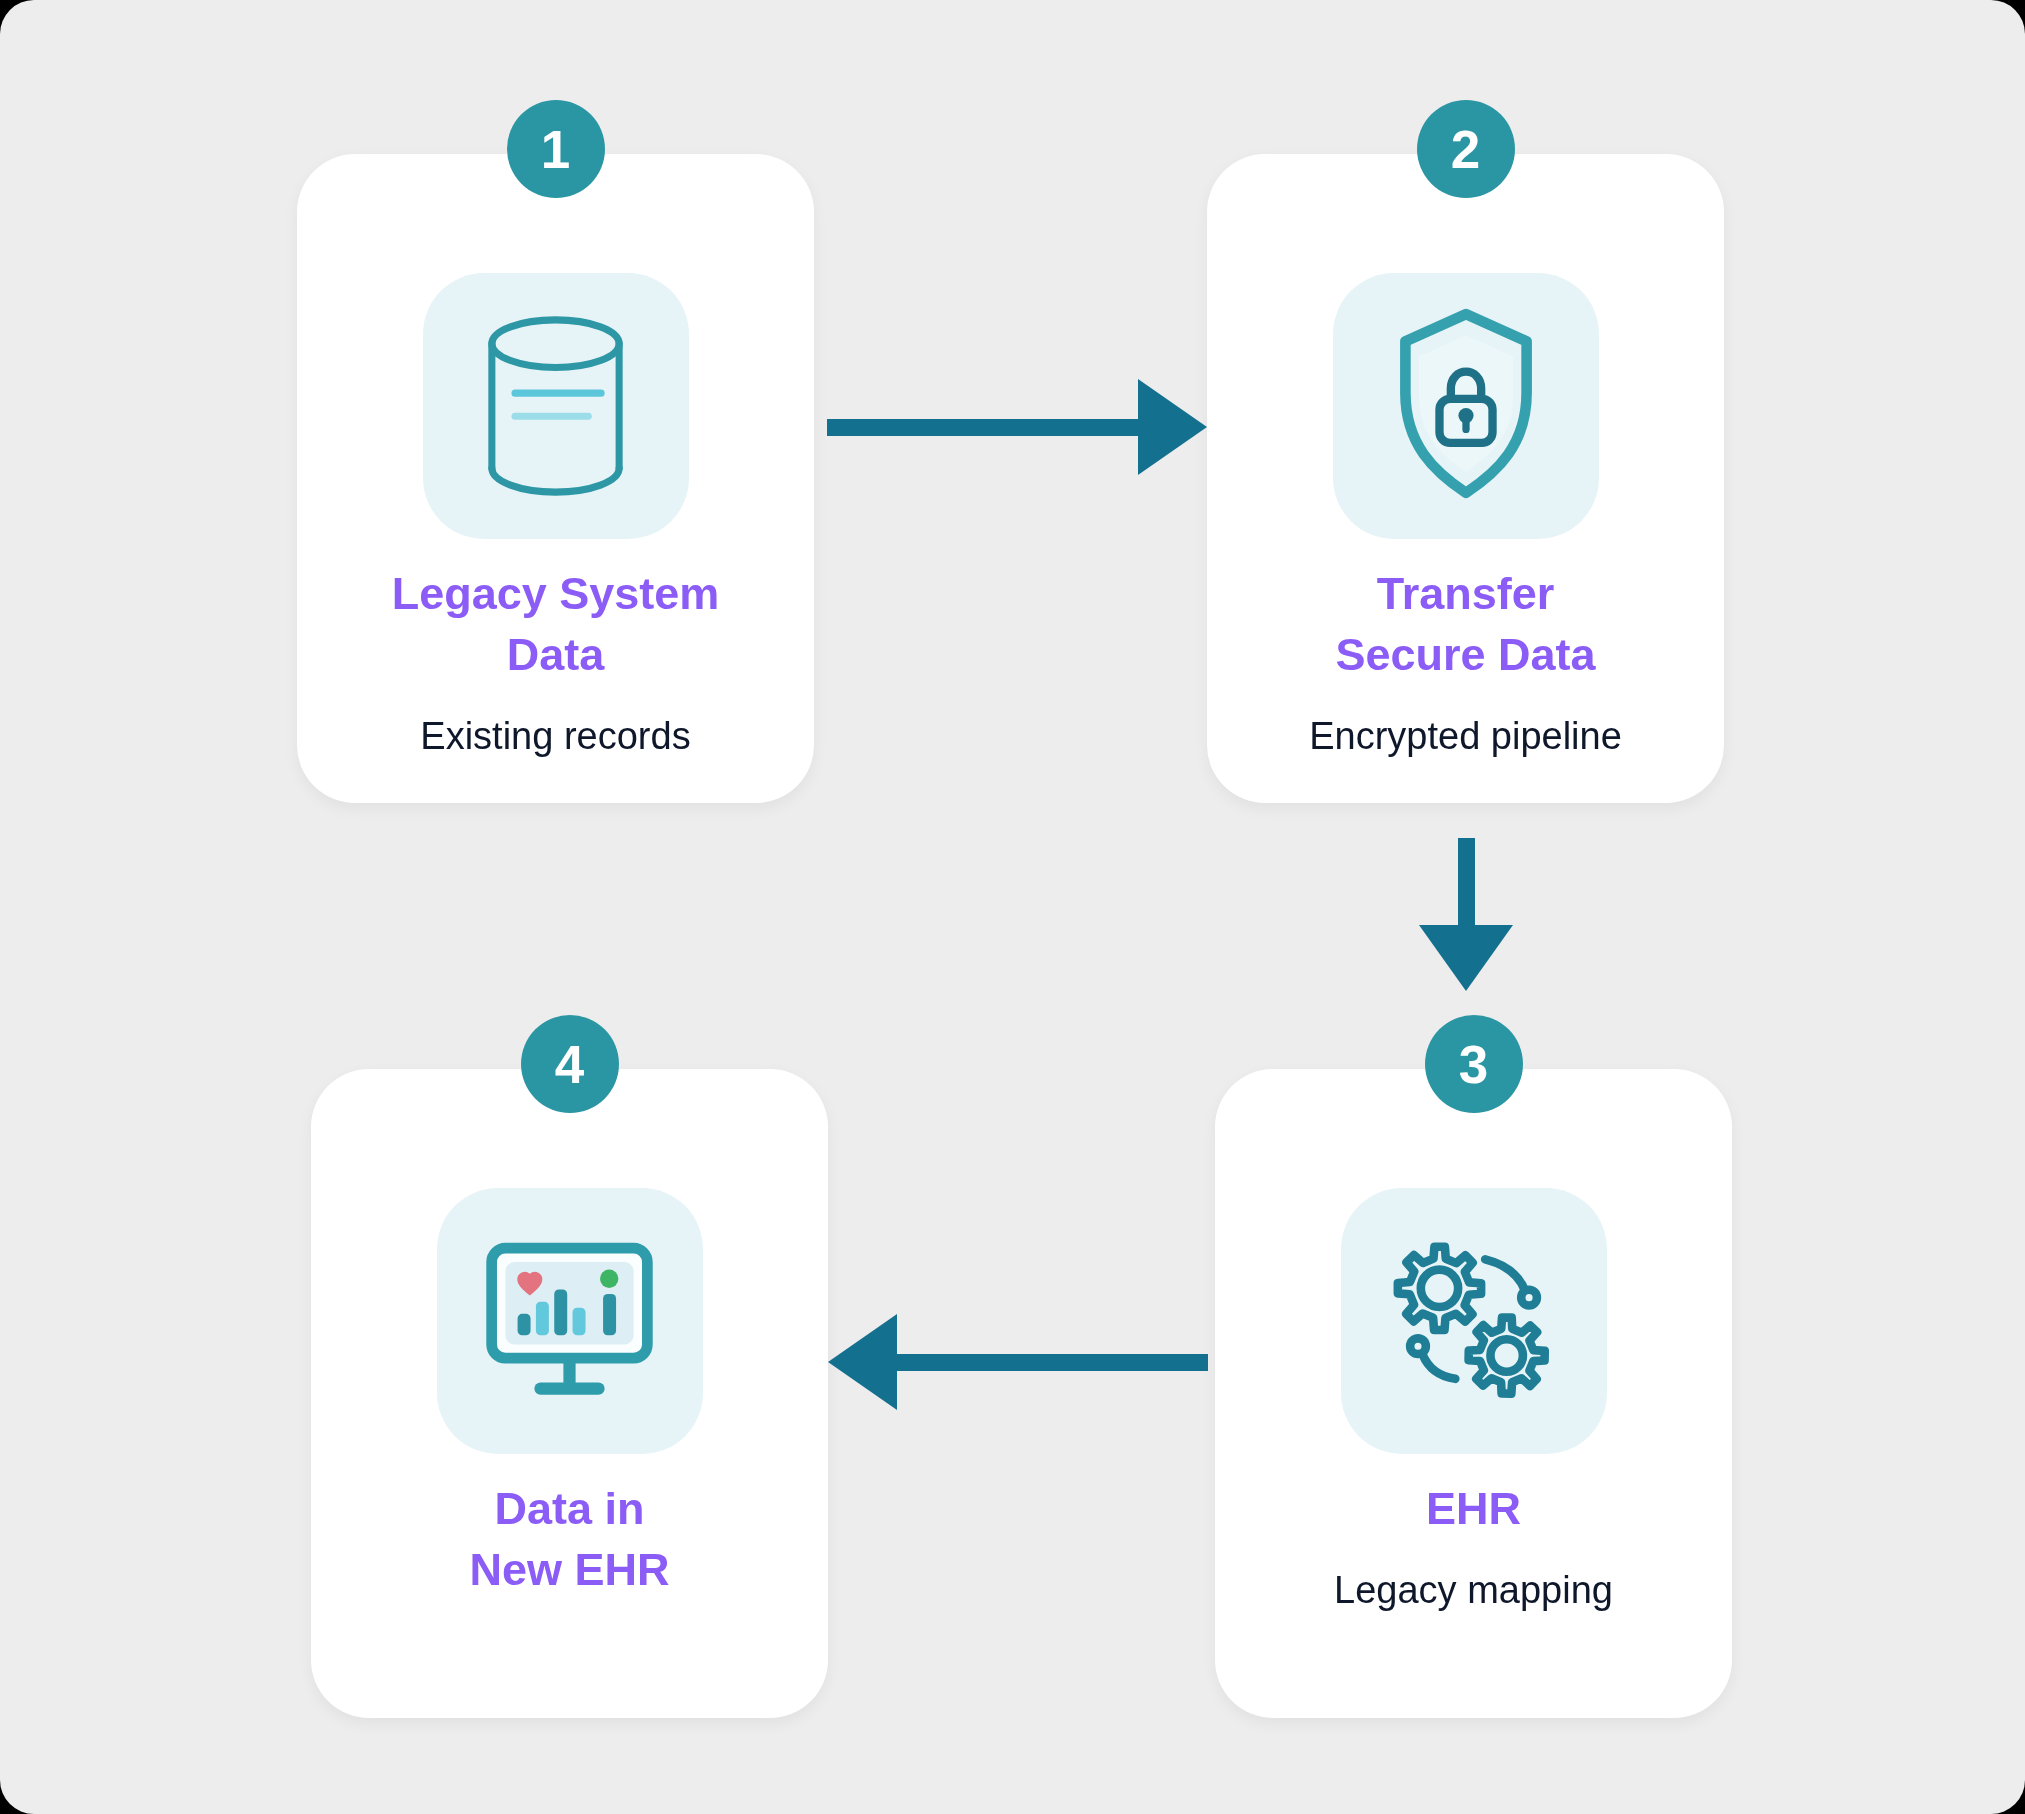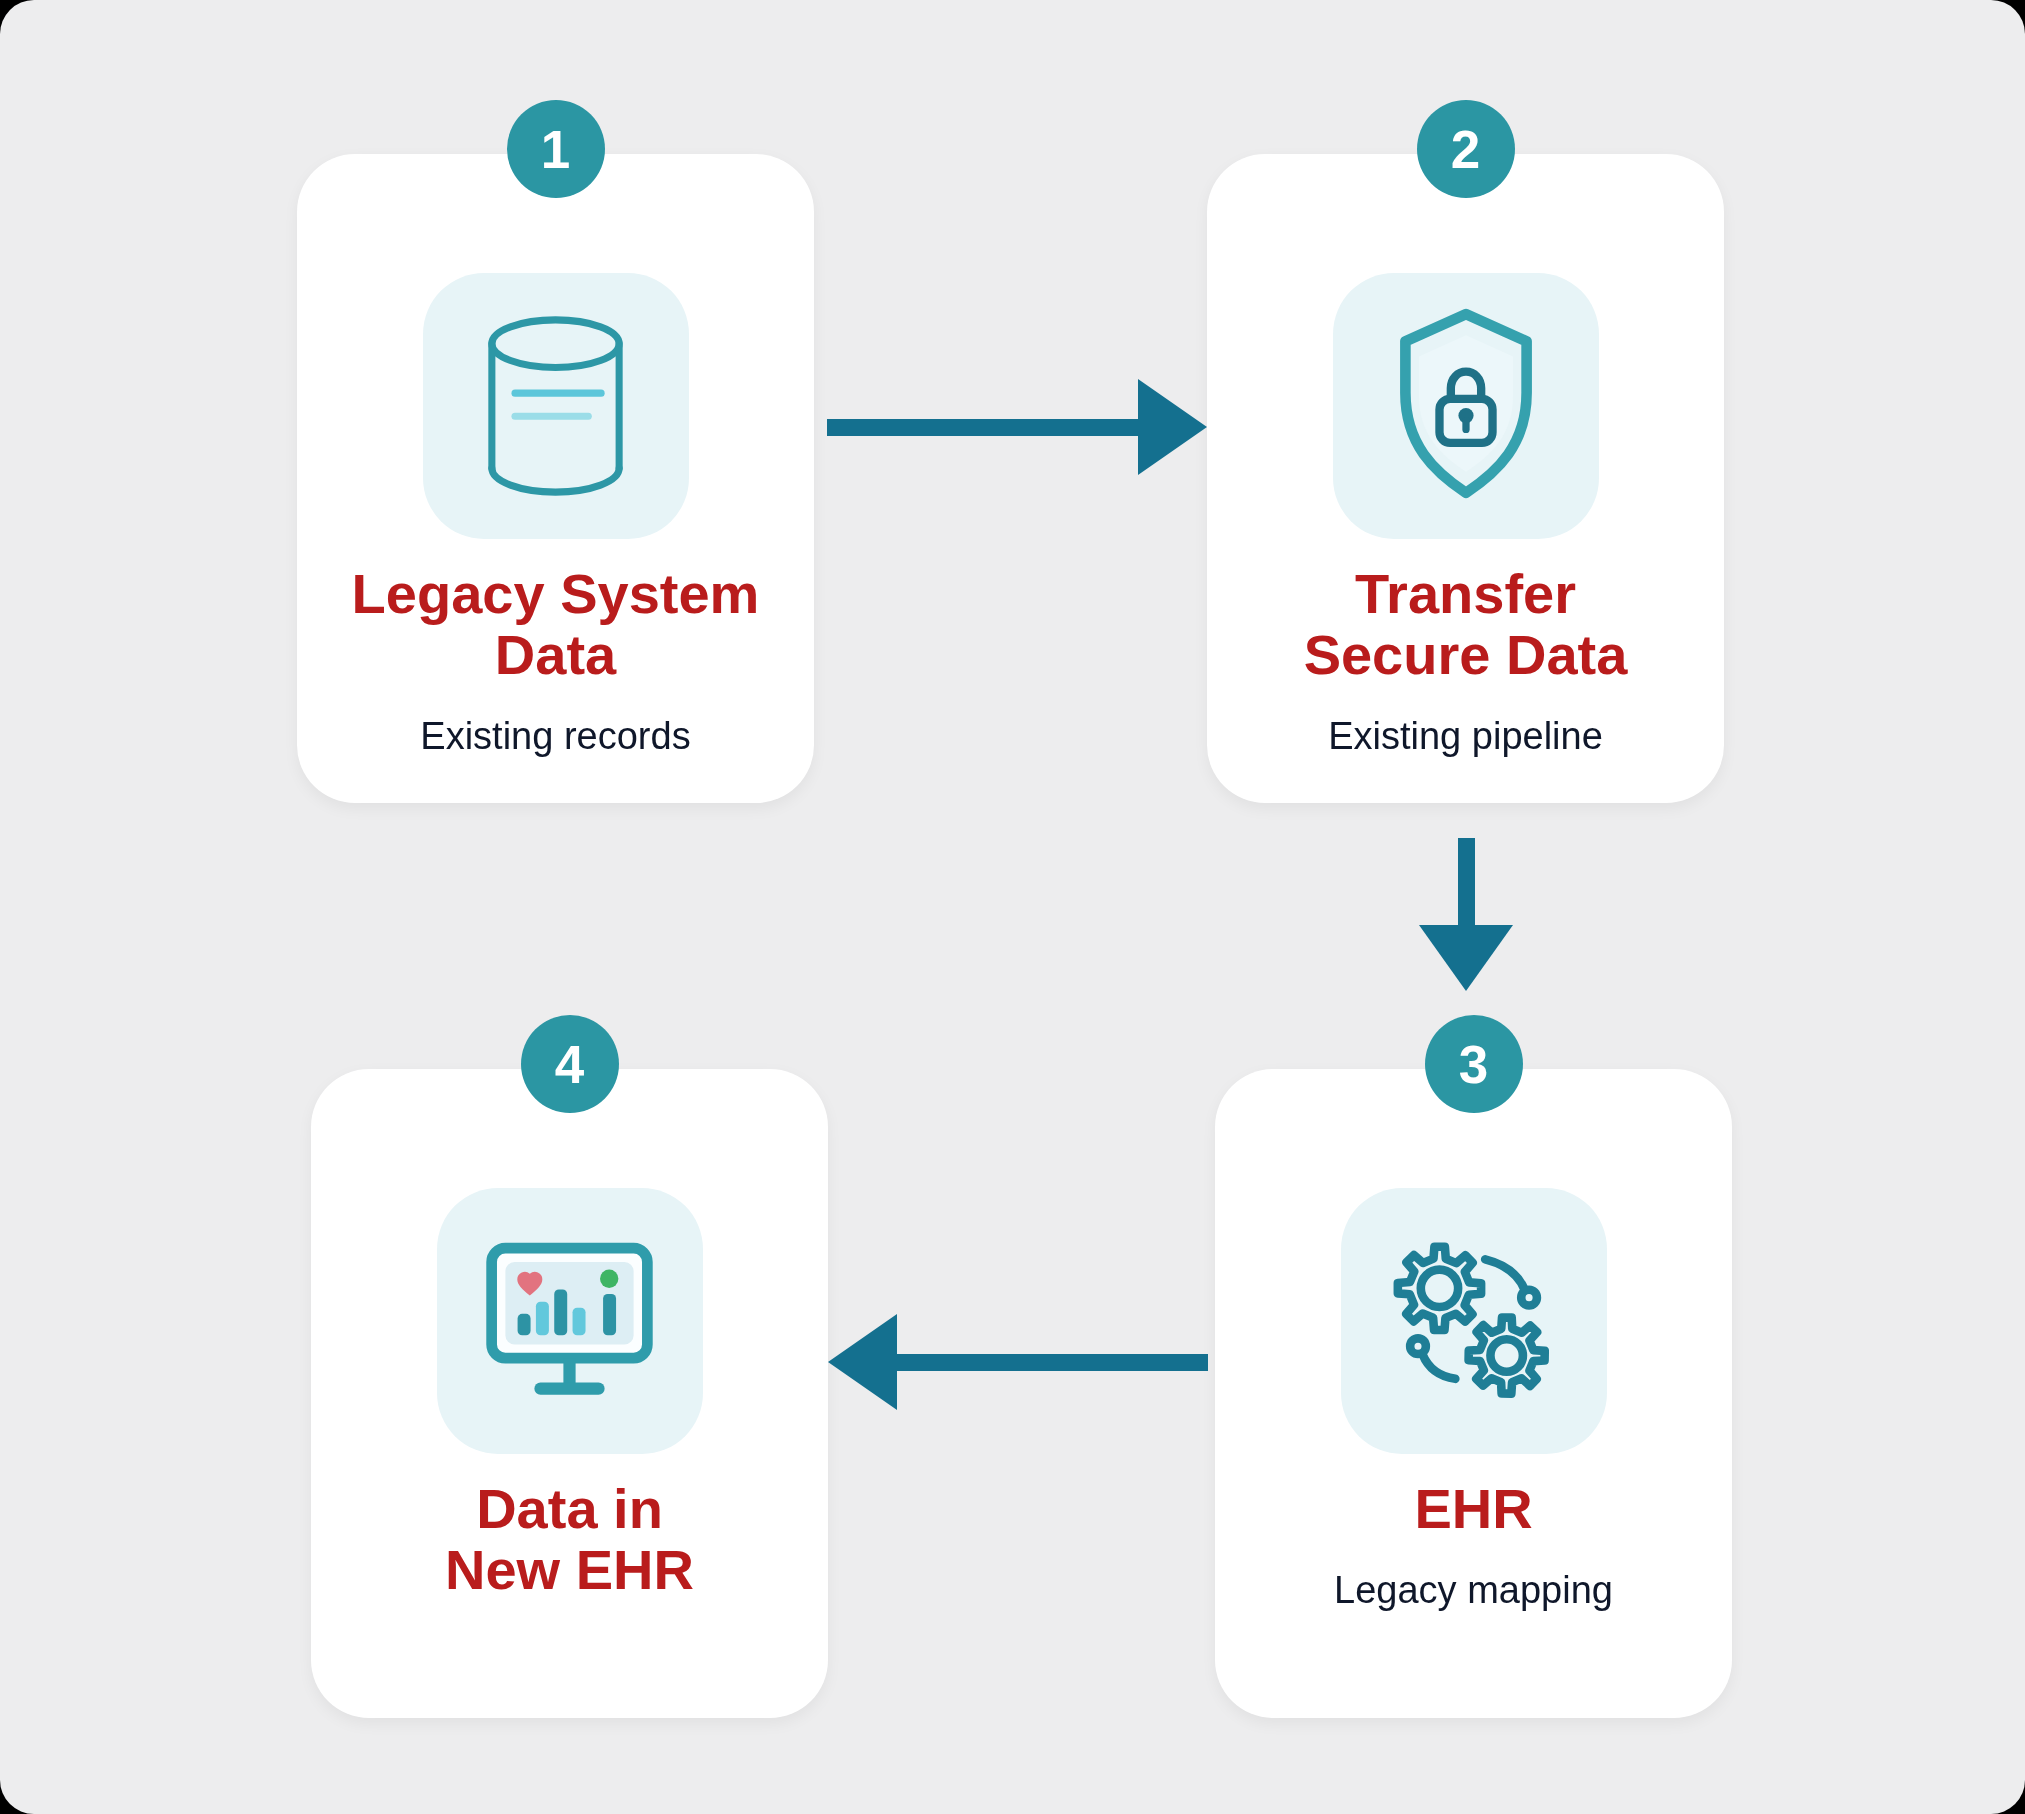--- a/index.html
+++ b/index.html
@@ -14,21 +14,21 @@
   .card4{left:311px;top:1069px;}
 
   .badge{position:absolute;left:50%;top:-54px;transform:translateX(-50%);
          width:98px;height:98px;border-radius:50%;background:#2b96a3;
          display:flex;align-items:center;justify-content:center;}
   .badge span{color:#ffffff;font-size:53px;font-weight:700;line-height:1;}
 
   .icon-box{width:266px;height:266px;border-radius:61px;background:#e7f4f7;
             margin:119px auto 0;display:flex;align-items:center;justify-content:center;}
 
-  .title{margin:24px 20px 0;font-size:56px;line-height:61px;font-weight:700;color:#b91c1c;}
+  .title{margin:24px 20px 0;font-size:45px;line-height:61px;font-weight:700;color:#8b5cf6;}
   .title span{display:block;}
   .subtitle{margin:29px 20px 0;font-size:38px;line-height:1.2;font-weight:400;color:#0f172a;}
 
   
   .arrow{position:absolute;}
   .shaft-h{position:absolute;height:17px;background:#14708f;}
   .shaft-v{position:absolute;width:17px;background:#14708f;}
   .head-right{position:absolute;width:0;height:0;
       border-top:48px solid transparent;border-bottom:48px solid transparent;
       border-left:69px solid #14708f;}
@@ -80,21 +80,21 @@
         <path d="M40 61 V53 C40 46.5 44.5 42 50 42 C55.5 42 60 46.5 60 53 V61" fill="none" stroke="#1f7187" stroke-width="5.5" stroke-linecap="round"></path>
         <rect x="32.5" y="60" width="35" height="29" rx="7" fill="#ecf7fa" stroke="#1f7187" stroke-width="5.5"></rect>
         <circle cx="50" cy="71" r="5" fill="#1f7187"></circle>
         <rect x="47.6" y="72" width="4.8" height="10.5" rx="2.4" fill="#1f7187"></rect>
       </svg>
     </div>
     <h2 class="title">
       <span>Transfer</span>
       <span>Secure Data</span>
     </h2>
-    <p class="subtitle">Existing pipeline</p>
+    <p class="subtitle">Encrypted pipeline</p>
   </section>
 
   <section class="card card3">
     <div class="badge">
       <span>3</span>
     </div>
     <div class="icon-box">
       <svg width="224" height="224" viewBox="0 0 120 120">
         <g fill="none" stroke="#1f7e96" stroke-width="4.6" stroke-linejoin="round" stroke-linecap="round">
           <polygon id="gear1" points="38.3,26.6 38.8,20.2 44.4,20.2 44.9,26.7 50.5,29.0 55.4,24.8 59.3,28.8 55.1,33.7 57.4,39.3 63.8,39.8 63.8,45.4 57.3,45.9 55.0,51.5 59.2,56.4 55.2,60.3 50.3,56.1 44.7,58.4 44.2,64.8 38.6,64.8 38.1,58.3 32.5,56.0 27.6,60.2 23.7,56.2 27.9,51.3 25.6,45.7 19.2,45.2 19.2,39.6 25.7,39.1 28.0,33.5 23.8,28.6 27.8,24.7 32.7,28.9"></polygon>

